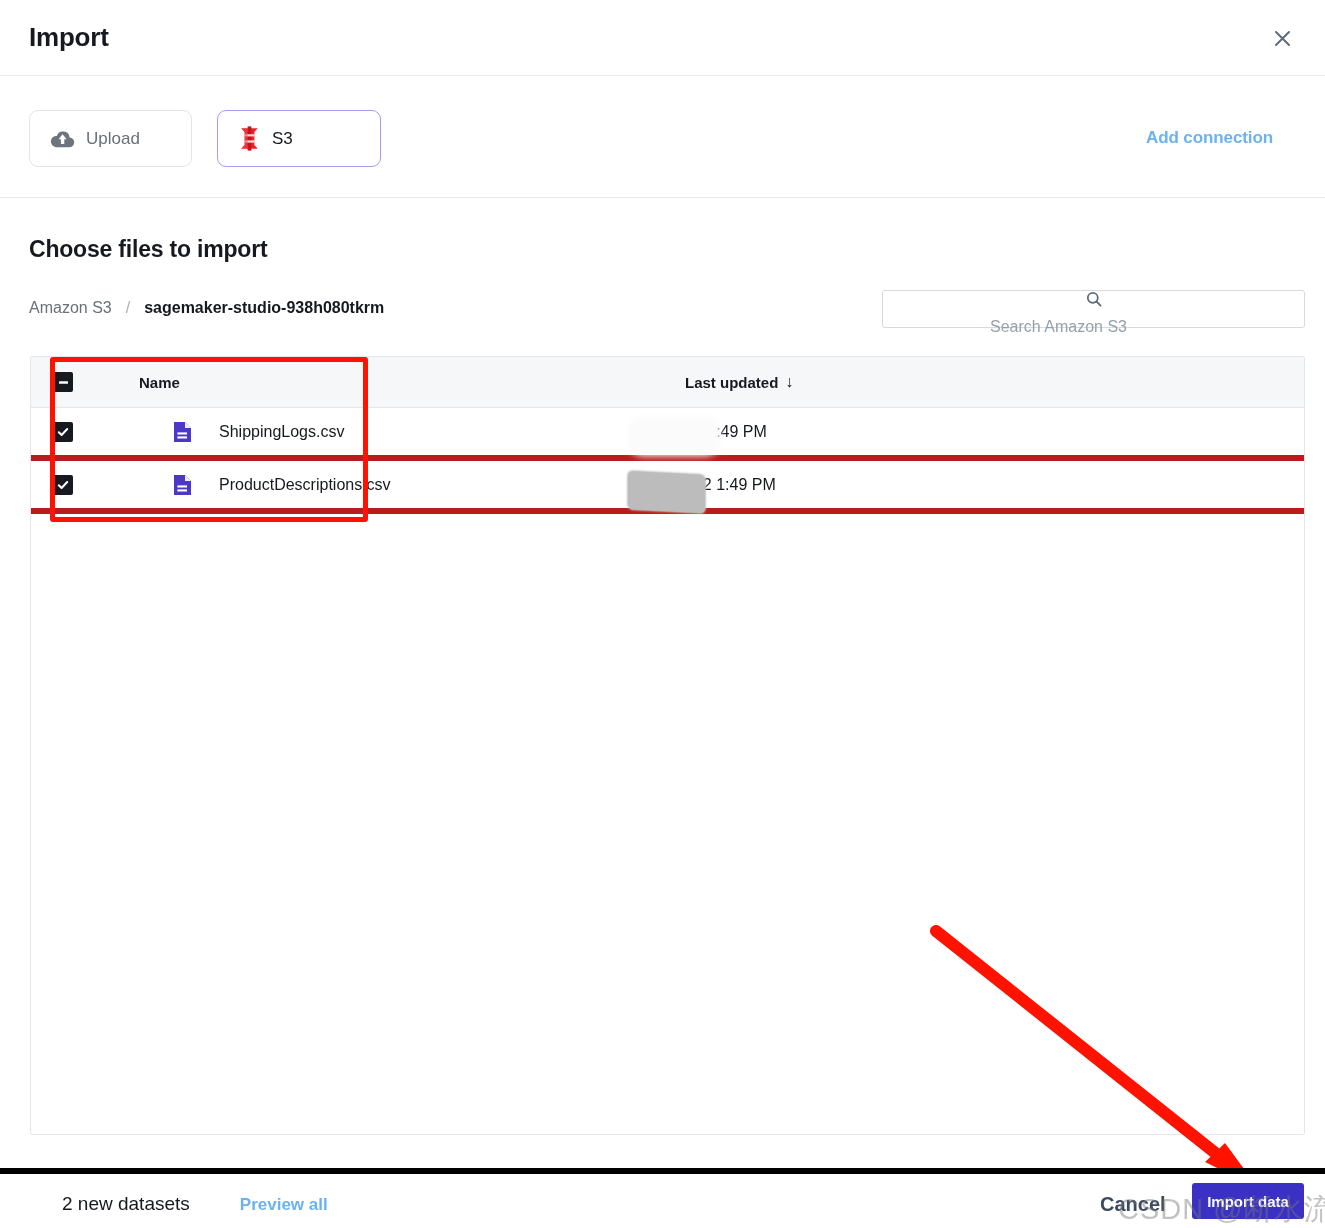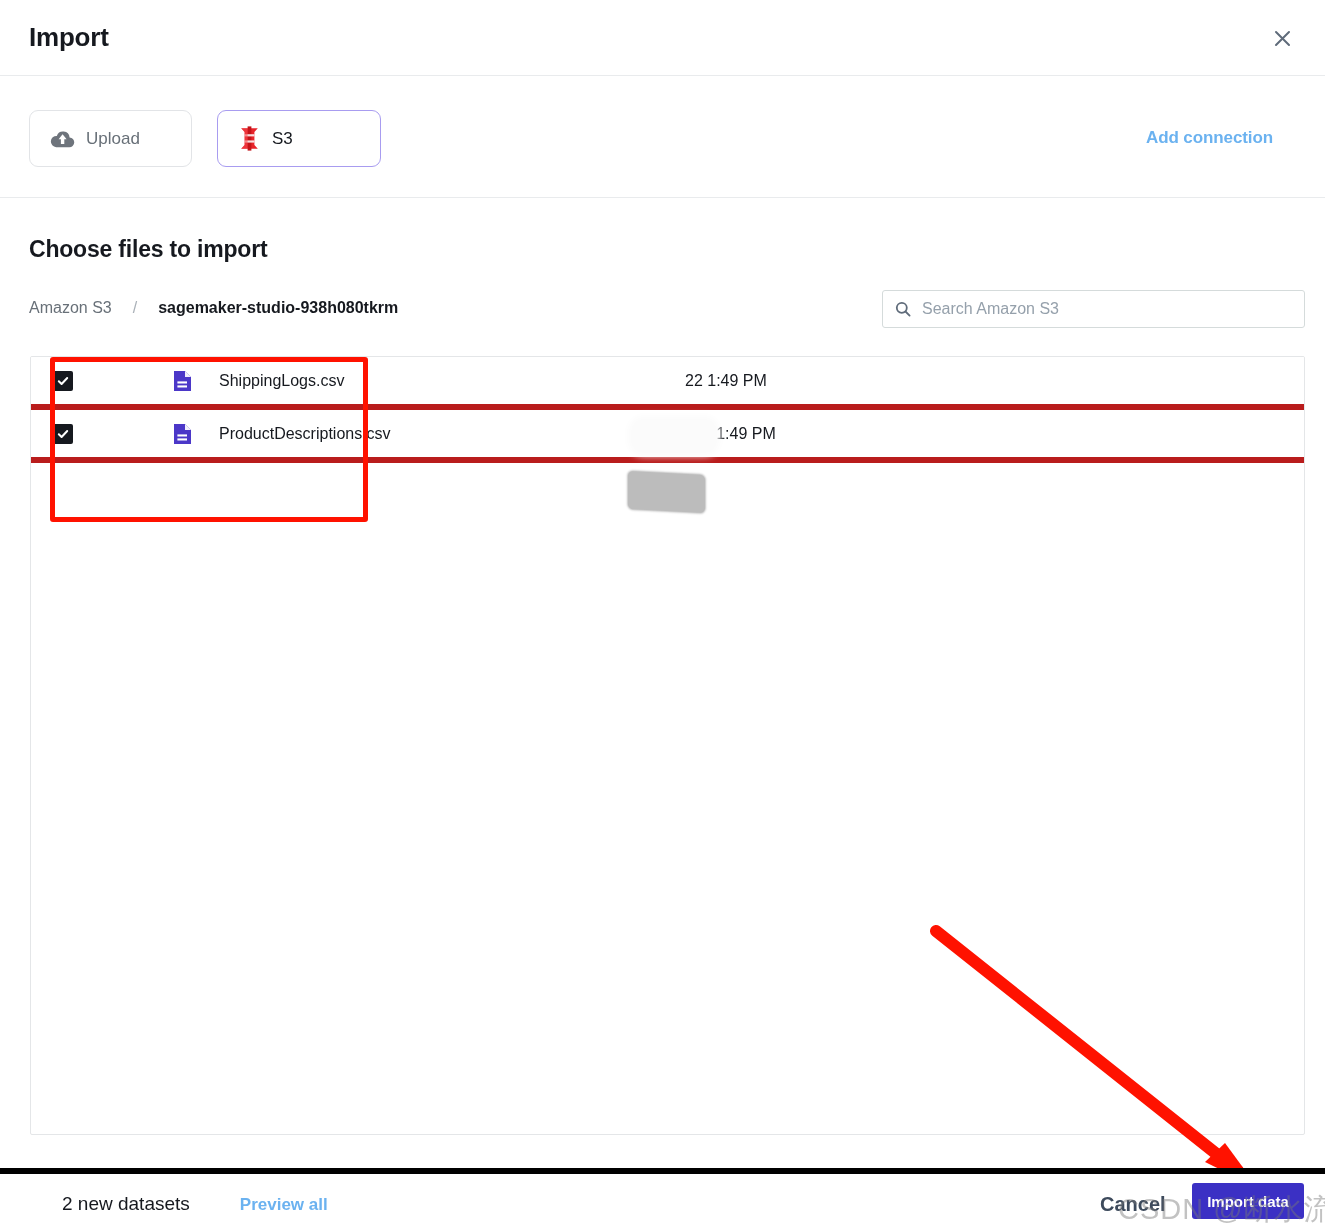--- a/index.html
+++ b/index.html
@@ -53,31 +53,31 @@
     cursor:pointer; letter-spacing:-0.1px;
   }
 
   
   .section-title {
     position:absolute; left:29px; top:236px;
     font-size:23px; font-weight:700; color:#16191f; letter-spacing:-0.2px;
   }
   .breadcrumb {
     position:absolute; left:29px; top:299px;
-    font-size:16px; color:#545b64; display:flex; align-items:flex-end; gap:21px;
+    font-size:16px; color:#545b64; display:flex; align-items:flex-end; gap:14px;
   }
   .bc-root { color:#687078; cursor:pointer; }
   .bc-sep { color:#aab1b8; }
   .bc-current { color:#16191f; font-weight:700; }
 
   
   .search-box {
     position:absolute; left:882px; top:290px; width:423px; height:38px;
     border:1px solid #d5dbdb; border-radius:3px; background:#fff;
-    display:flex; align-items:center; padding:0 12px; gap:11px;
+    display:flex; align-items:center; padding:0 12px; gap:11px;flex-direction:column;
   }
   .search-icon { width:16px; height:16px; flex:0 0 auto; color:#5f6b7a; }
   .search-input {
     border:none; outline:none; flex:1; font-size:16px;
     font-family:"Liberation Sans", sans-serif; color:#16191f; background:transparent;
   }
   .search-input::placeholder { color:#95a0ab; }
 
   
   .table {
@@ -224,20 +224,38 @@
       <svg width="16" height="16" viewBox="0 0 16 16" aria-hidden="true">
         <circle cx="6.8" cy="6.8" r="5" fill="none" stroke="#5f6b7a" stroke-width="1.8"></circle>
         <path d="M10.5 10.5 L14.6 14.6" stroke="#5f6b7a" stroke-width="1.8" stroke-linecap="round"></path>
       </svg>
     </span>
     <input class="search-input" type="text" placeholder="Search Amazon S3" style="">
   </div>
 
   <div class="table">
 
+    <div class="thead">
+      <div class="col-check">
+        <span class="cb">
+          <svg width="11" height="11" viewBox="0 0 11 11" aria-hidden="true">
+            <rect x="1" y="4.2" width="9" height="2.6" rx="0.6" fill="#ffffff"></rect>
+          </svg>
+        </span>
+      </div>
+      <div class="col-name">
+        <span class="th-text th-name">Name</span>
+      </div>
+      <div class="col-date">
+        <span class="th-date">
+          <span class="th-text">Last updated</span>
+          <span class="sort-arrow">↓</span>
+        </span>
+      </div>
+    </div>
 
     <div class="trow row1">
       <div class="col-check">
         <span class="cb">
           <svg width="12" height="12" viewBox="0 0 12 12" aria-hidden="true">
             <path d="M1.8 6.2 L4.6 9 L10.2 3" stroke="#ffffff" stroke-width="2" fill="none" stroke-linecap="round" stroke-linejoin="round"></path>
           </svg>
         </span>
       </div>
       <div class="col-name">

